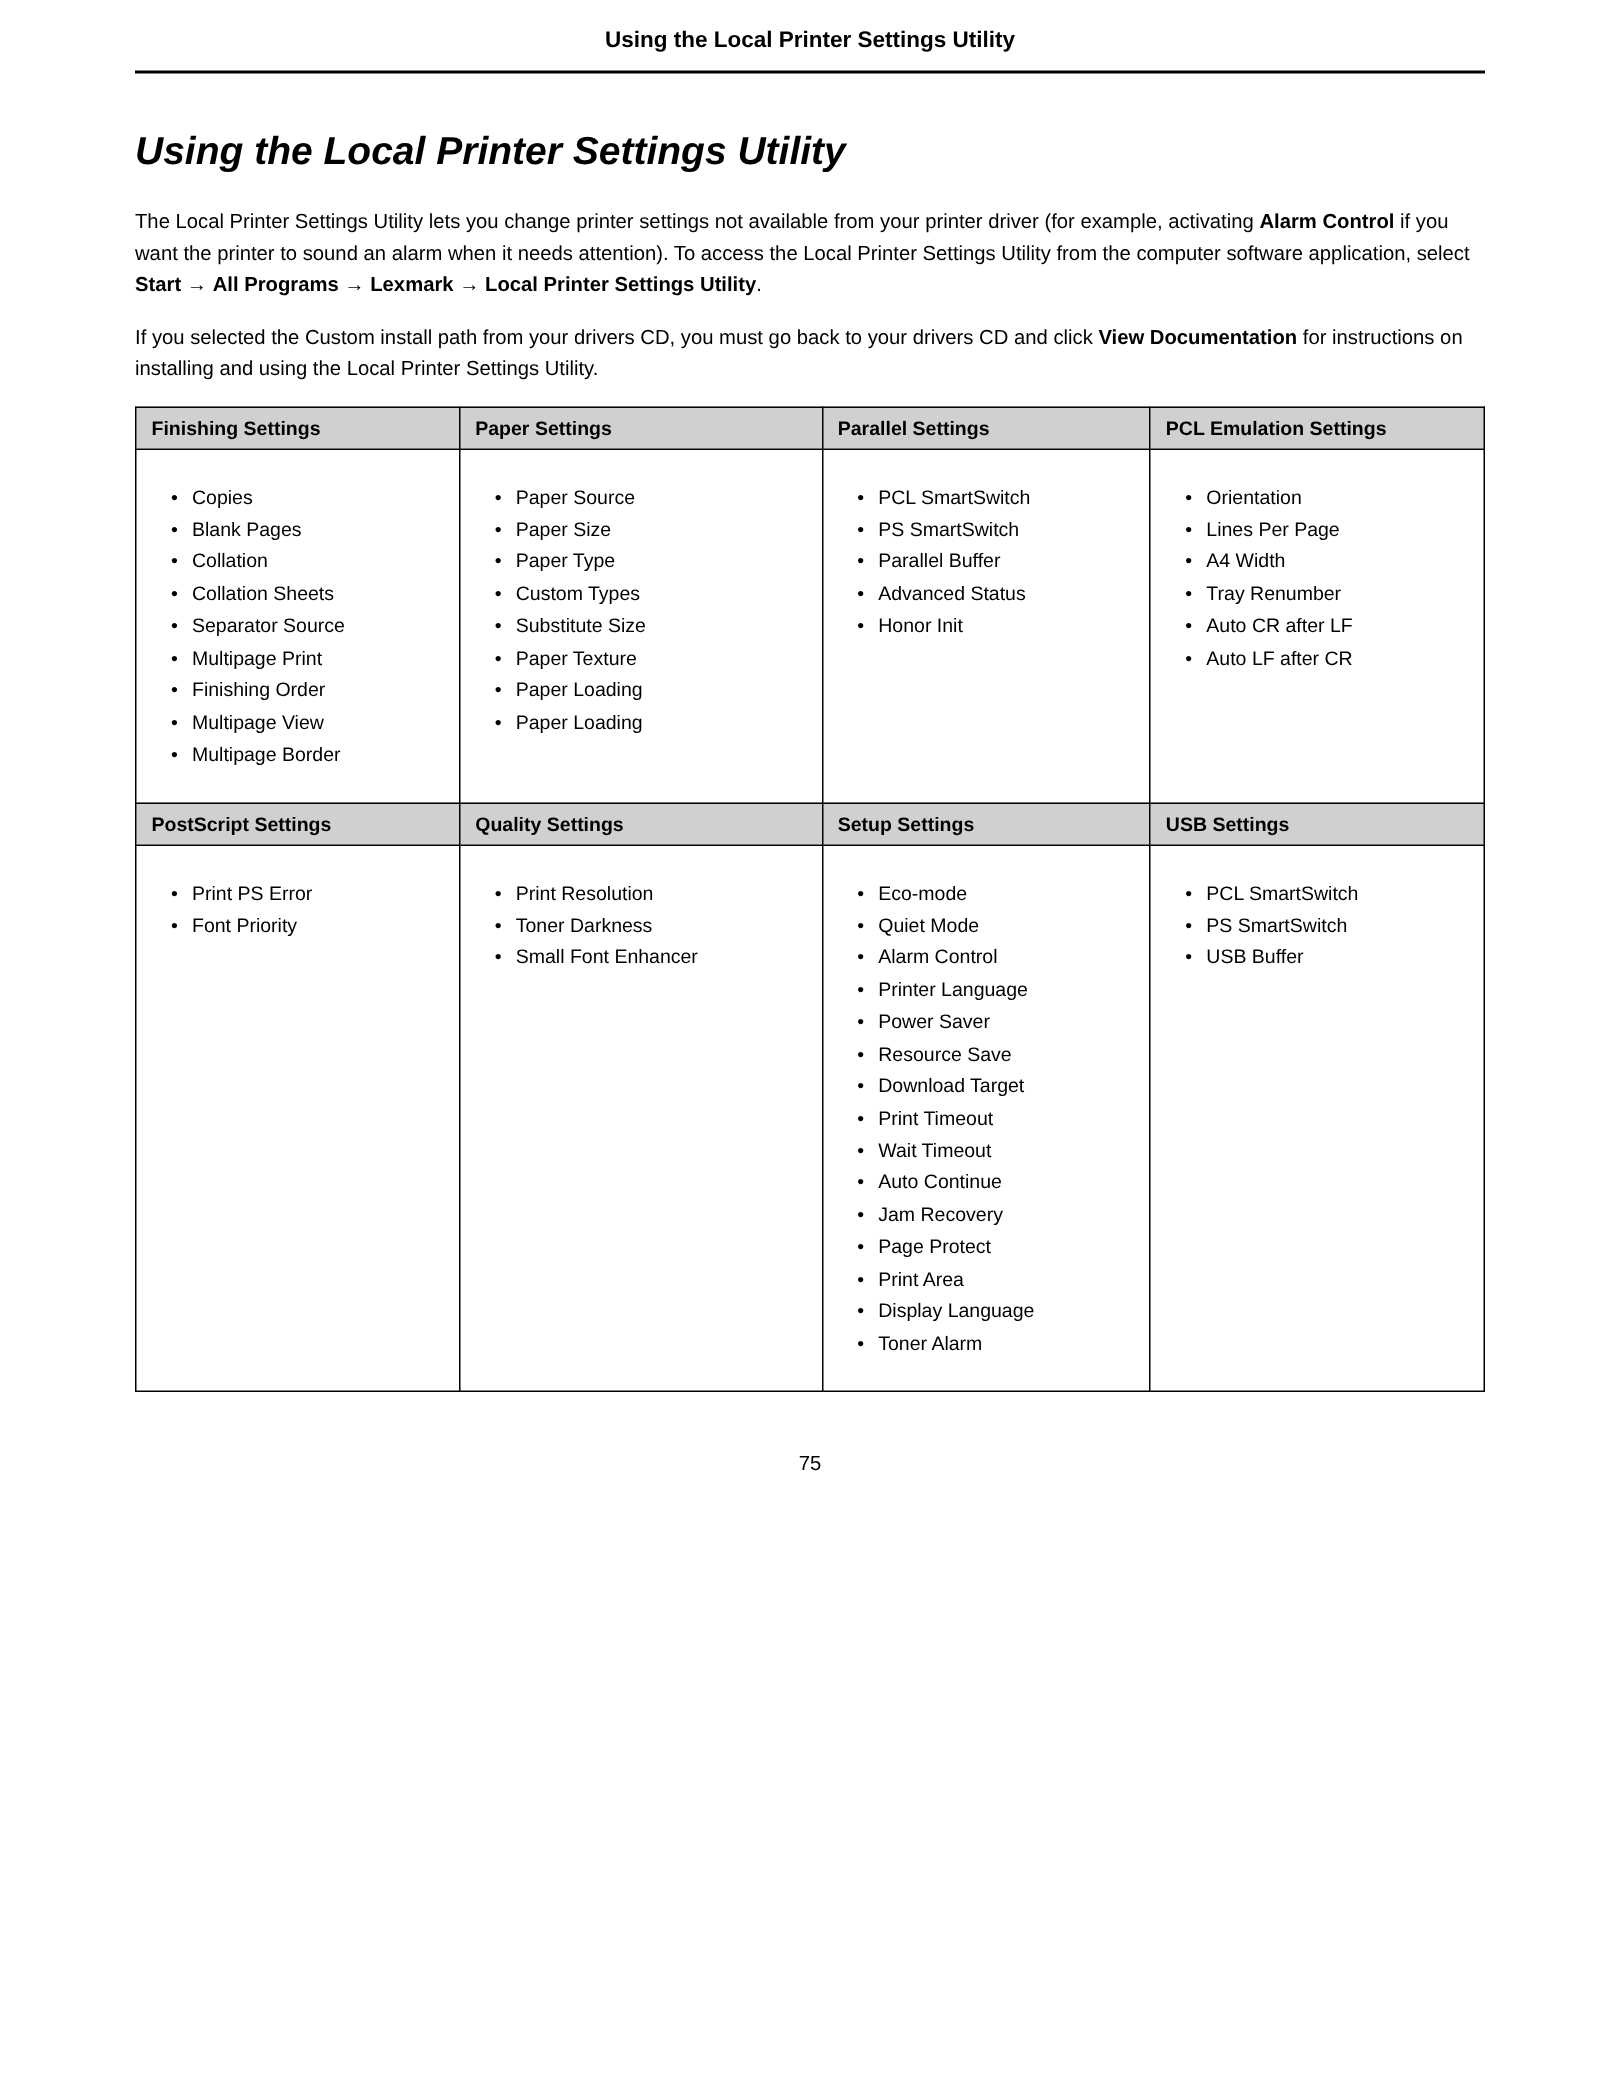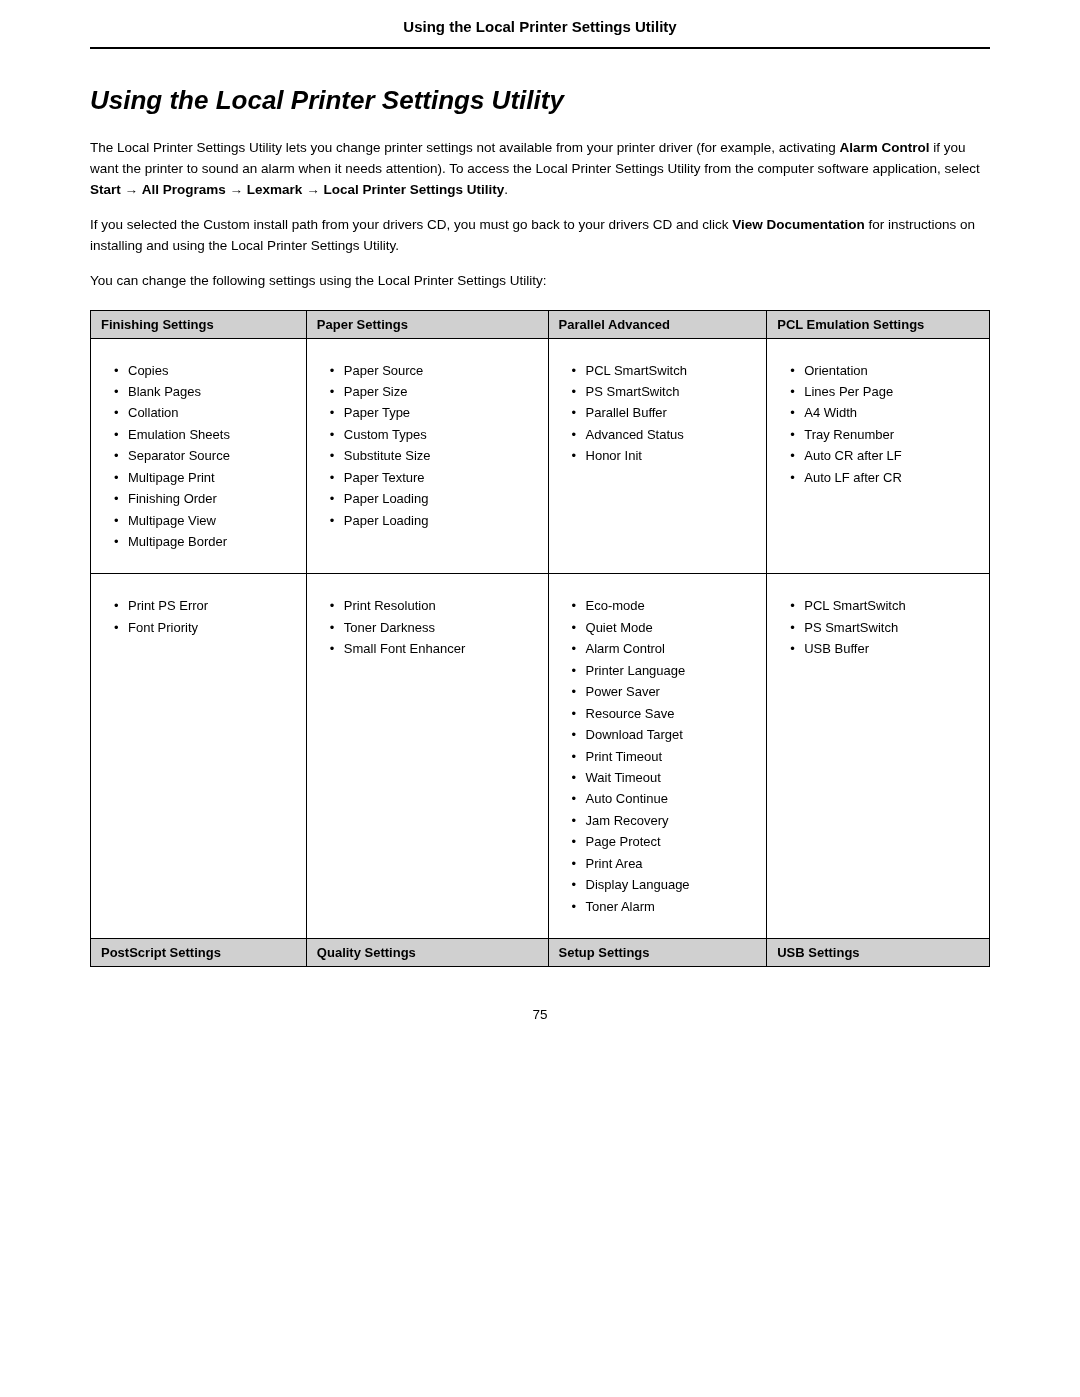--- a/index.html
+++ b/index.html
@@ -128,39 +128,38 @@
   <div class="page-title">Using the Local Printer Settings Utility</div>
 
   <p class="intro-text">
     <span>The Local Printer Settings Utility lets you change printer settings not available from your printer driver (for example, activating </span><b>Alarm Control</b><span> if you want the printer to sound an alarm when it needs attention). To access the Local Printer Settings Utility from the computer software application, select </span><b>Start</b><span> → </span><b>All Programs</b><span> → </span><b>Lexmark</b><span> → </span><b>Local Printer Settings Utility</b><span>.</span>
   </p>
 
   <p class="intro-text2">
     <span>If you selected the Custom install path from your drivers CD, you must go back to your drivers CD and click </span><b>View Documentation</b><span> for instructions on installing and using the Local Printer Settings Utility.</span>
   </p>
 
-  <p class="intro-text3">You can change the following settings using the Local Printer Settings Utility:</p>
 
   <table class="settings-table">
     <thead>
       <tr>
         <th><span>Finishing Settings</span></th>
         <th><span>Paper Settings</span></th>
-        <th><span>Parallel Advanced</span></th>
+        <th><span>Parallel Settings</span></th>
         <th><span>PCL Emulation Settings</span></th>
       </tr>
     </thead>
     <tbody>
       <tr>
         <td>
           <ul>
             <li>Copies</li>
             <li>Blank Pages</li>
             <li>Collation</li>
-            <li>Emulation Sheets</li>
+            <li>Collation Sheets</li>
             <li>Separator Source</li>
             <li>Multipage Print</li>
             <li>Finishing Order</li>
             <li>Multipage View</li>
             <li>Multipage Border</li>
           </ul>
         </td>
         <td>
           <ul>
             <li>Paper Source</li>
@@ -185,20 +184,26 @@
         <td>
           <ul>
             <li>Orientation</li>
             <li>Lines Per Page</li>
             <li>A4 Width</li>
             <li>Tray Renumber</li>
             <li>Auto CR after LF</li>
             <li>Auto LF after CR</li>
           </ul>
         </td>
+      </tr>
+      <tr>
+        <th><span>PostScript Settings</span></th>
+        <th><span>Quality Settings</span></th>
+        <th><span>Setup Settings</span></th>
+        <th><span>USB Settings</span></th>
       </tr>
       <tr>
         <td>
           <ul>
             <li>Print PS Error</li>
             <li>Font Priority</li>
           </ul>
         </td>
         <td>
           <ul>
@@ -227,24 +232,18 @@
           </ul>
         </td>
         <td>
           <ul>
             <li>PCL SmartSwitch</li>
             <li>PS SmartSwitch</li>
             <li>USB Buffer</li>
           </ul>
         </td>
       </tr>
-      <tr>
-        <th><span>PostScript Settings</span></th>
-        <th><span>Quality Settings</span></th>
-        <th><span>Setup Settings</span></th>
-        <th><span>USB Settings</span></th>
-      </tr>
     </tbody>
   </table>
 
   <div class="page-number">75</div>
 
 </div>
 
 </body></html>

